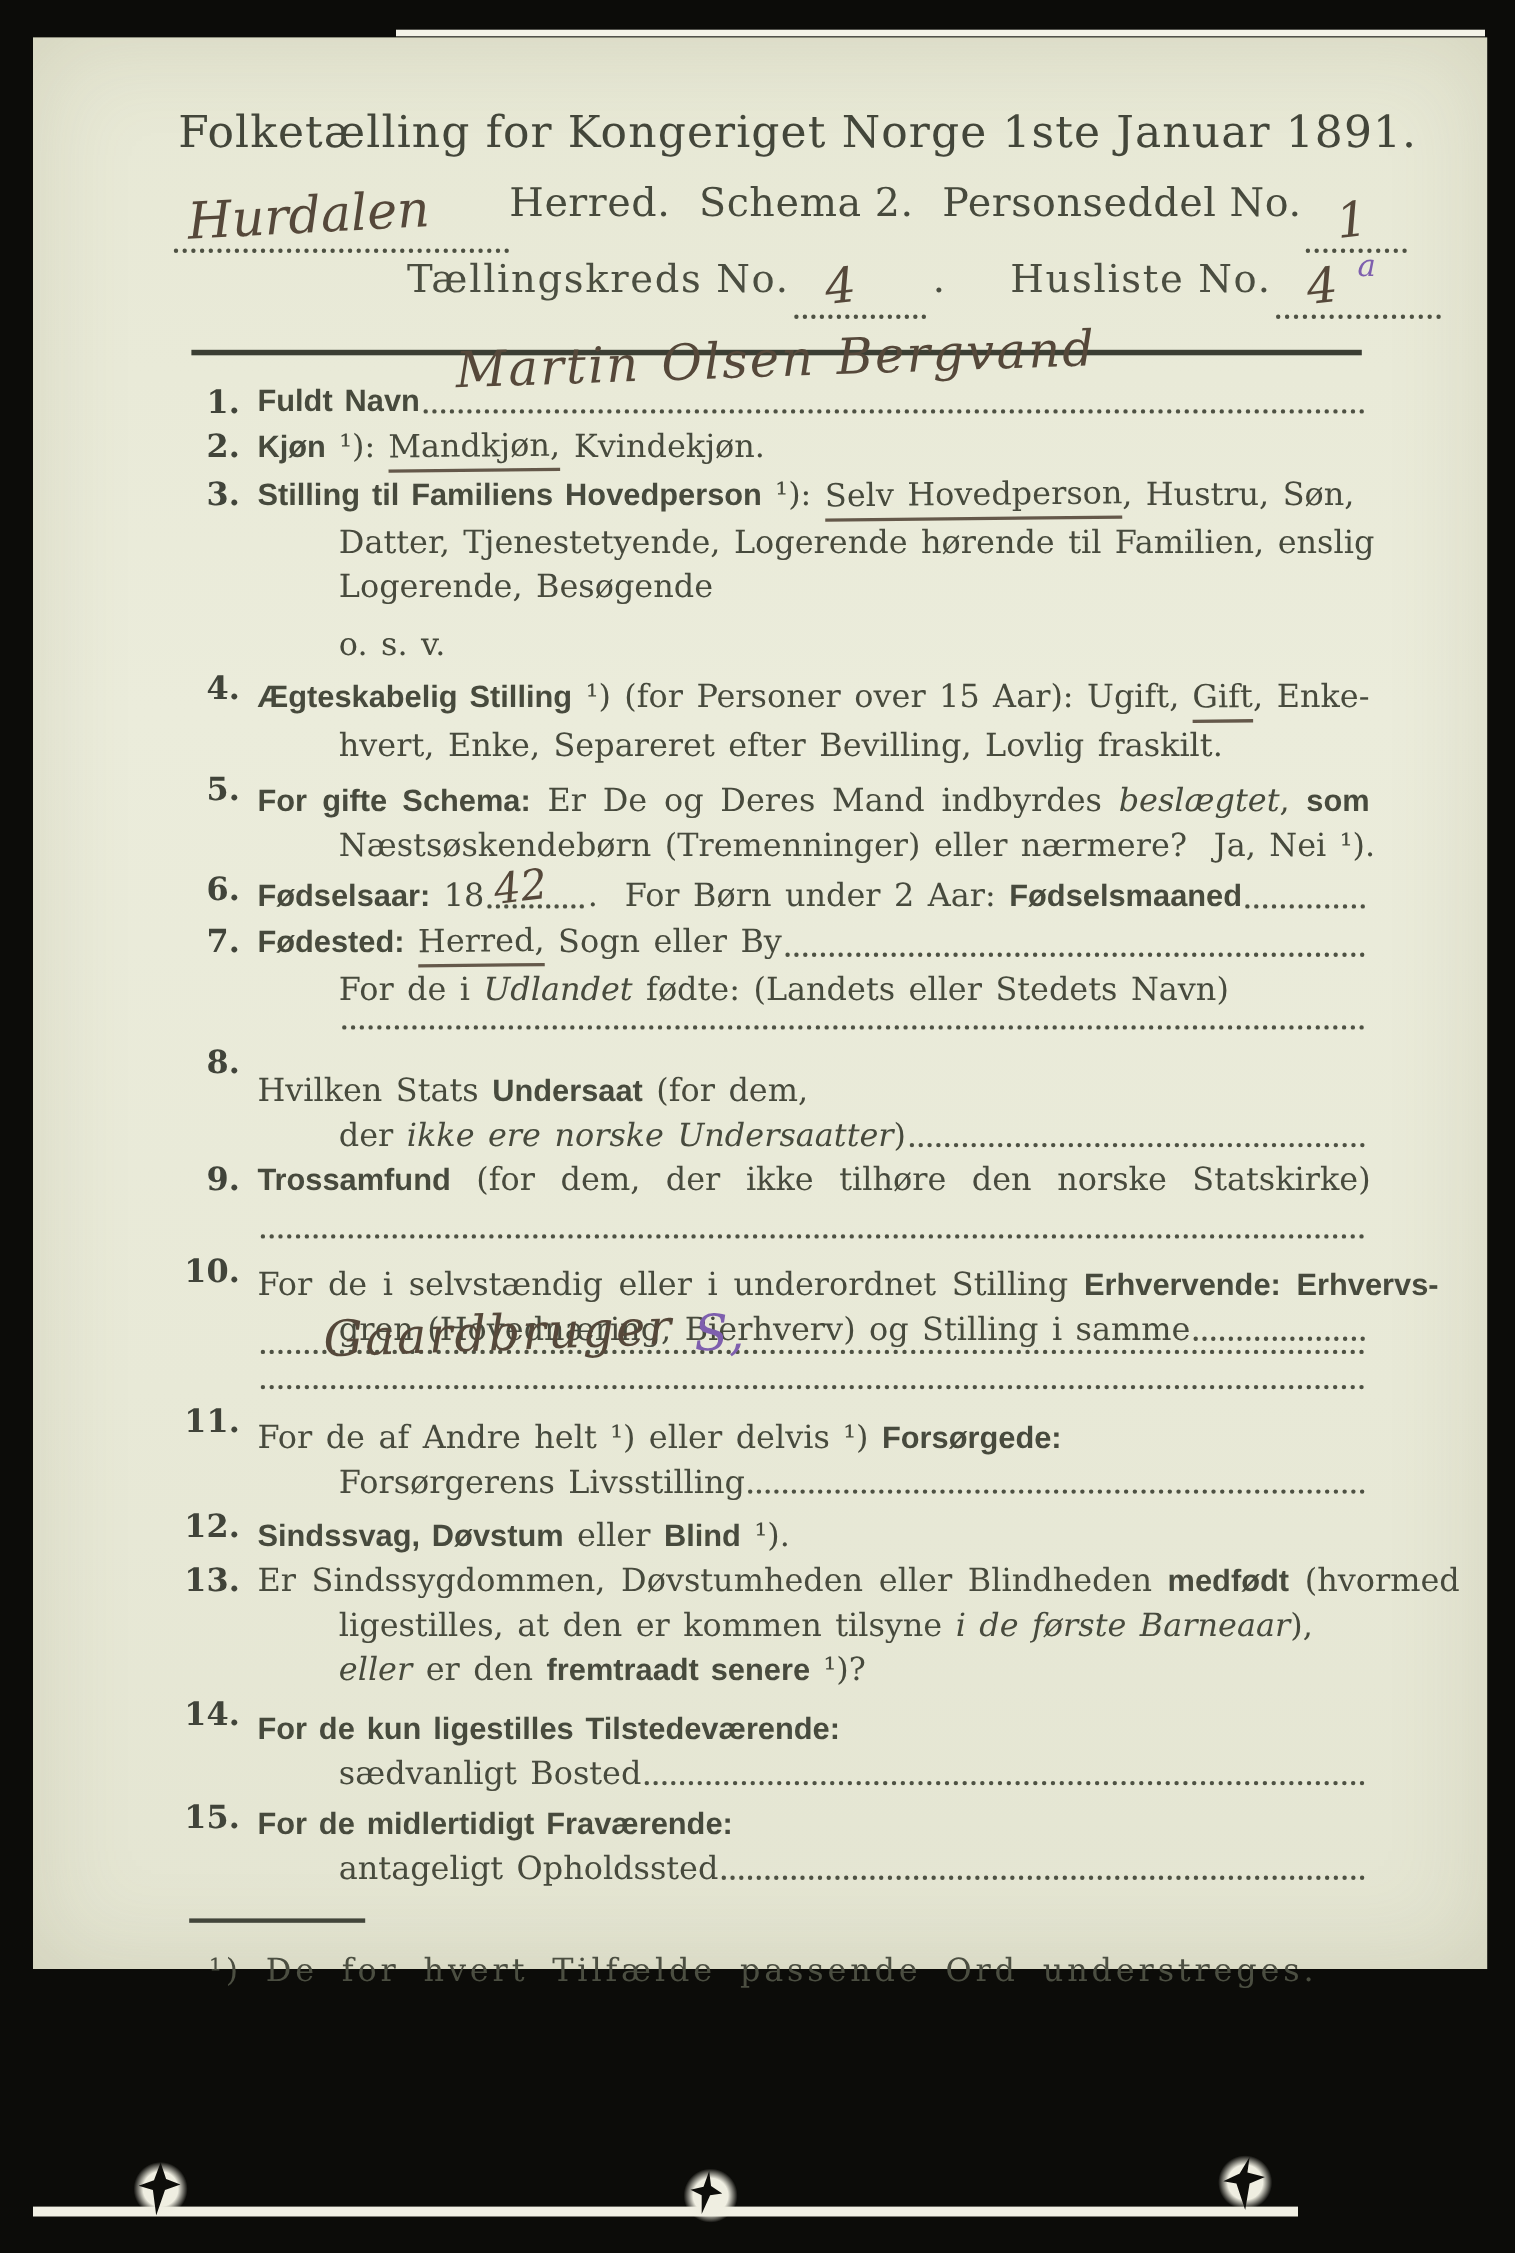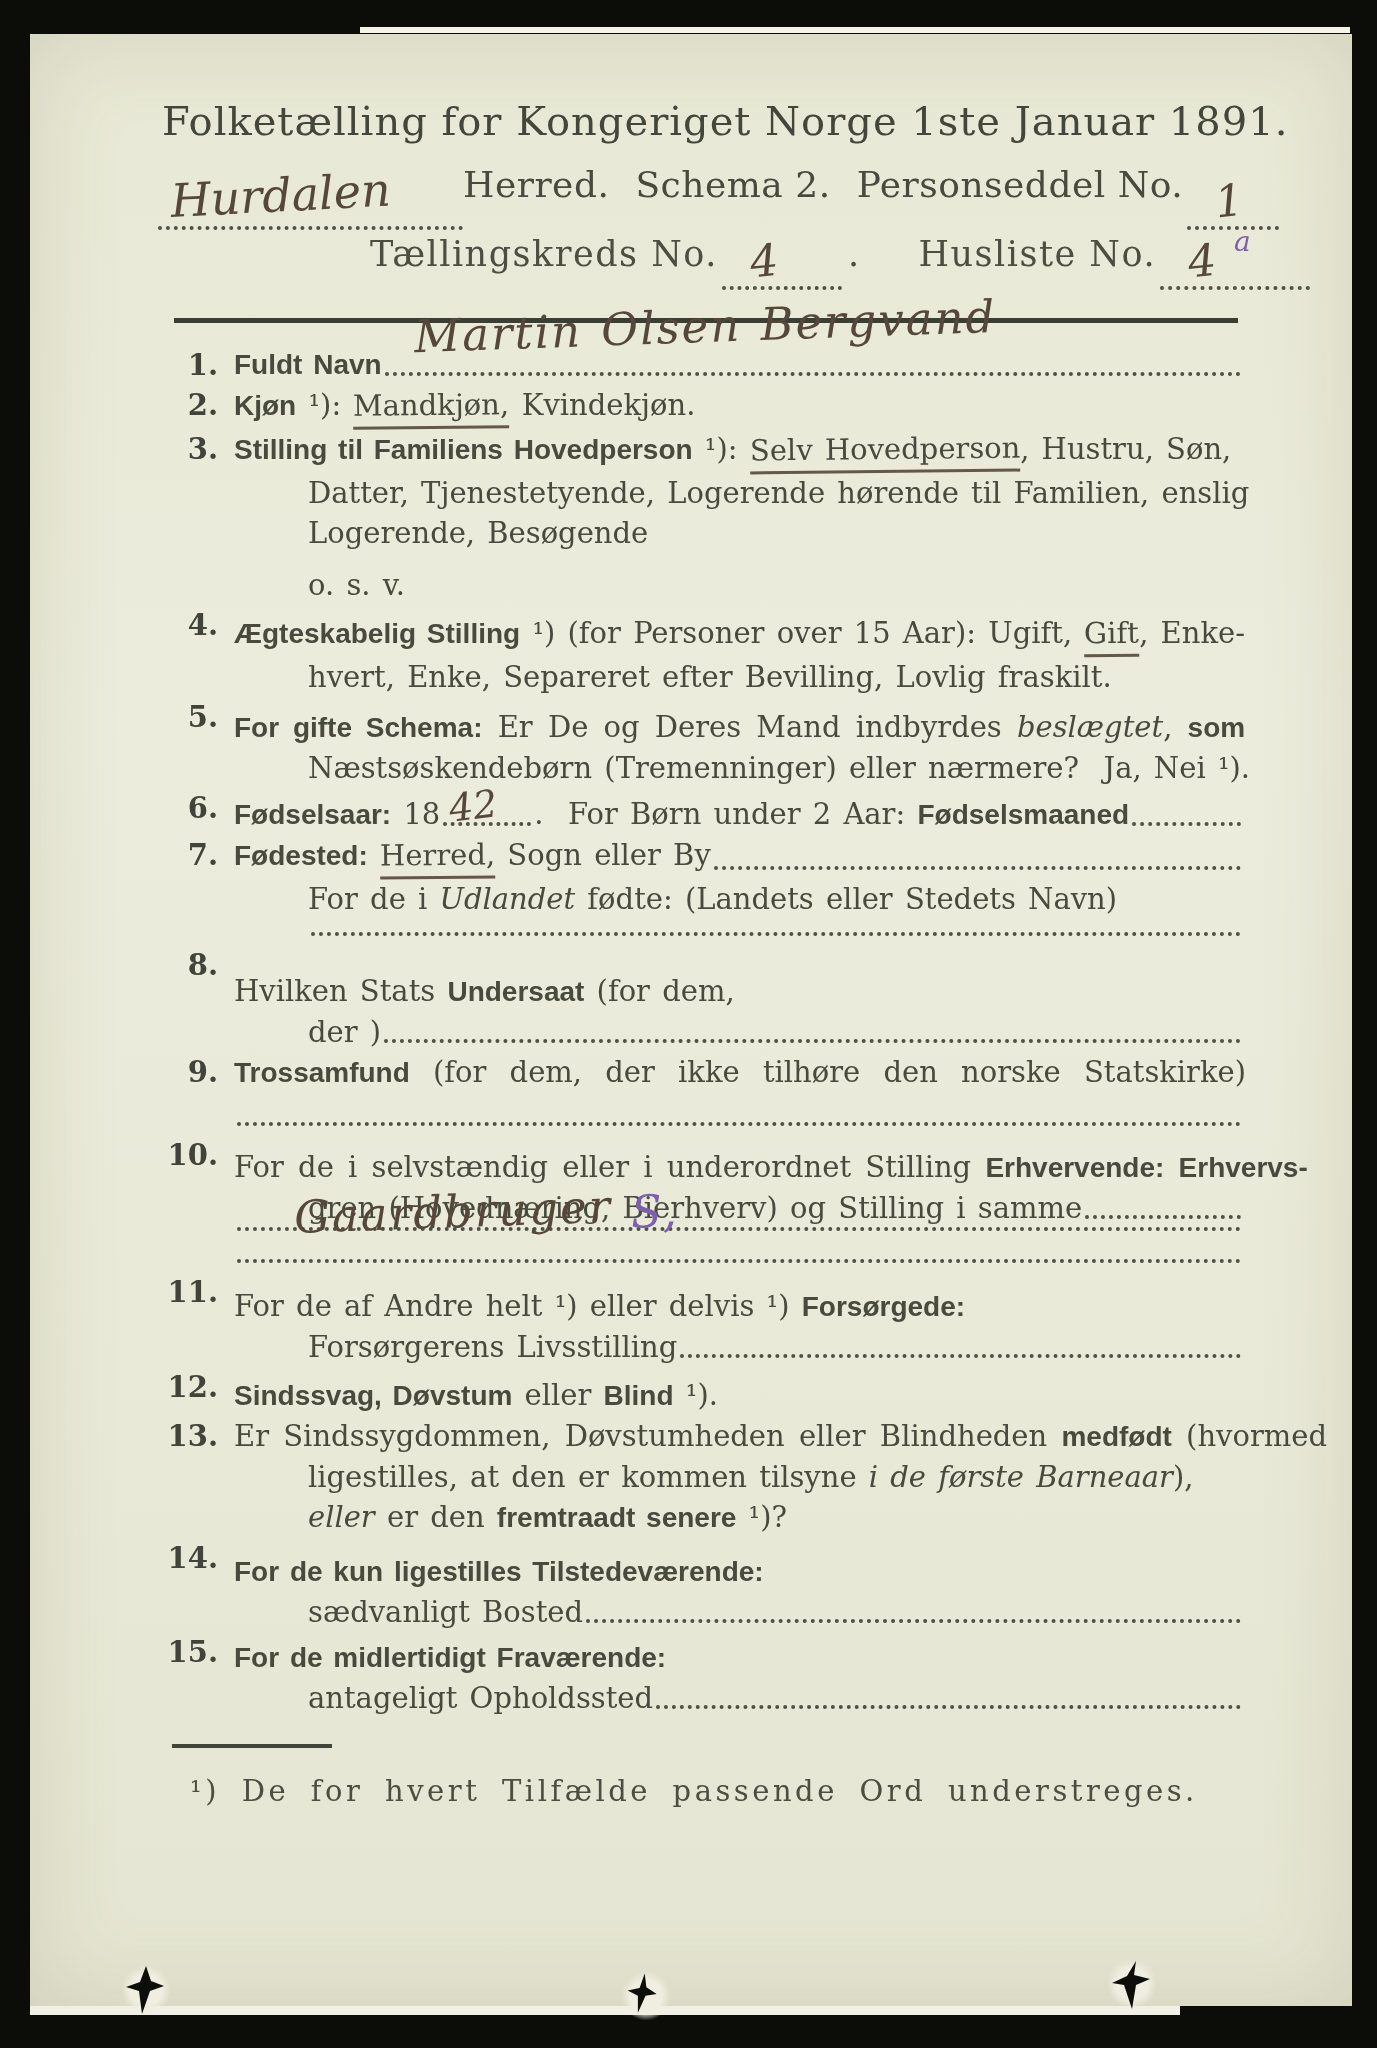--- a/index.html
+++ b/index.html
@@ -11,21 +11,21 @@
   }
   html,body{margin:0;padding:0;}
   body{
     width:1377px;height:2048px;position:relative;overflow:hidden;
     background:#0c0c09;
     font-family:"DejaVu Serif","Liberation Serif",serif;
   }
   .scan-sliver-top{position:absolute;left:360px;top:27px;width:990px;height:6px;background:#f4f3e8;}
   .scan-sliver-bottom{position:absolute;left:30px;top:2006px;width:1150px;height:9px;background:#f1f0e4;}
   .page{
-    position:absolute;left:30px;top:34px;width:1322px;height:1972px;
+    position:absolute;left:30px;top:34px;width:1322px;height:1756px;
     background:linear-gradient(180deg,#e7e8d5 0%,#ebecdb 35%,#e8e9d7 70%,#e4e5d2 100%);
     box-shadow:inset 0 0 90px rgba(120,115,80,.18);
   }
   .content{position:absolute;left:0;top:0;right:0;padding:64px 108px 0 128px;color:var(--ink);}
 
   .title{
     font-size:40px;letter-spacing:1px;white-space:nowrap;margin-left:4px;
     color:#43463a;
   }
 
@@ -225,20 +225,21 @@
         <div class="item-row">
           <div class="item-no">8.</div>
           <div class="item-body">
             <div class="line" style="margin-top: 26px;">
               <span class="seg-r">Hvilken Stats </span>
               <span class="seg-b">Undersaat</span>
               <span class="seg-r"> (for dem,</span>
             </div>
             <div class="line ind">
               <span class="seg-r">der </span>
+              <span class="seg-i">ikke ere norske Undersaatter</span>
               <span class="seg-r">)</span>
               <span class="seg-dots"></span>
             </div>
           </div>
         </div>
         <div class="item-row">
           <div class="item-no">9.</div>
           <div class="item-body">
             <div class="line" style="word-spacing: 14px;">
               <span class="seg-b">Trossamfund</span>

